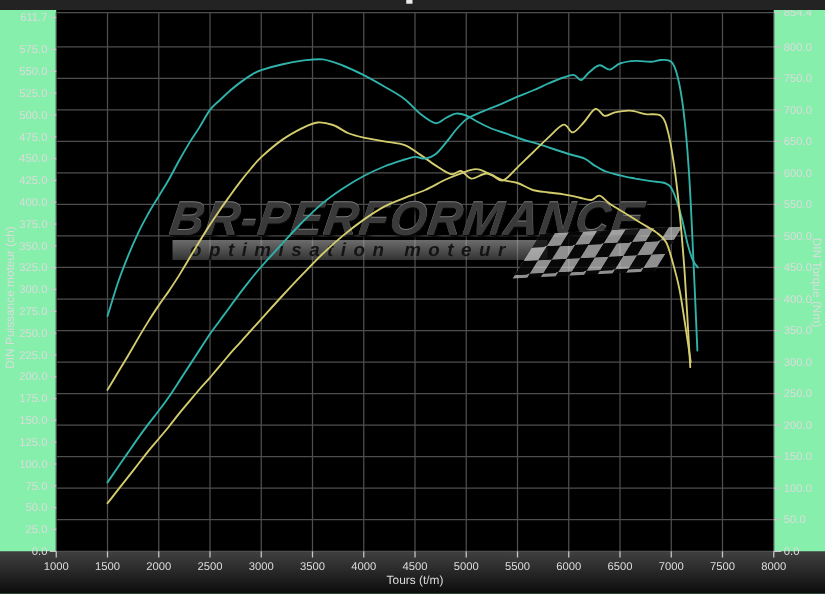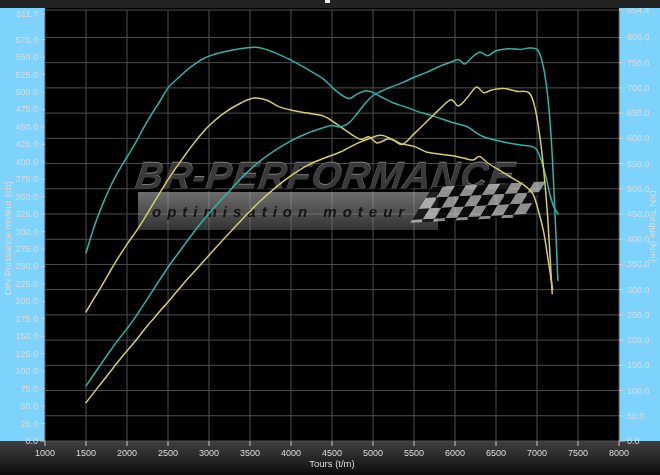--- a/index.html
+++ b/index.html
@@ -1,17 +1,17 @@
 <!DOCTYPE html>
 <html><head>
 <meta charset="utf-8">
 <style>
   html,body{margin:0;padding:0;background:#1d1d1d;width:660px;height:475px;overflow:hidden;
             font-family:"Liberation Sans",sans-serif;}
-  .screen{position:relative;width:660px;height:475px;background:#7dd3fc;}
+  .screen{position:relative;width:660px;height:475px;background:#86efac;}
 
   .top-strip{position:absolute;left:0;top:0;width:660px;height:8px;background:#232323;z-index:6;}
   .title-remnant{position:absolute;left:325px;top:0;width:5px;height:3px;background:#e9e9e9;}
 
   .plot-bg{position:absolute;left:45px;top:8px;width:574px;height:433px;background:#000;z-index:1;}
 
   .bottom-strip{position:absolute;left:0;top:441px;width:660px;height:34px;z-index:1;
                 background:linear-gradient(180deg,#404040 0%,#2b2b2b 42%,#0b0b0b 100%);}
 
   svg.layer{position:absolute;left:0;top:0;width:660px;height:475px;pointer-events:none;}
@@ -21,21 +21,21 @@
   .grid{stroke:#4e4e4e;stroke-width:1;}
   .tick{stroke:#c9c9c9;stroke-width:1;}
   .ticklabel{fill:#dcdcdc;font-size:9px;font-family:"Liberation Sans",sans-serif;}
   .axis-title{fill:#dcdcdc;font-size:9.5px;font-family:"Liberation Sans",sans-serif;}
   .curve{fill:none;stroke-width:1.5;stroke-linejoin:round;stroke-linecap:round;}
 
   .watermark{position:absolute;left:136px;top:158px;width:398px;height:64px;z-index:3;}
   .wm-title{font-style:italic;font-weight:bold;font-size:38px;line-height:36px;white-space:nowrap;
             letter-spacing:1px;transform:skewX(-8deg);text-transform:uppercase;color:#3a3a3a;
             text-shadow:0 -1px 0 #7d7d7d, 1px 1px 0 #0a0a0a, 3px 3px 4px #000;}
-  .wm-band{position:absolute;left:2px;top:34px;width:300px;height:38px;display:flex;align-items:center;
+  .wm-band{position:absolute;left:2px;top:34px;width:300px;height:16px;display:flex;align-items:center;
            background:linear-gradient(180deg,rgba(180,180,180,.60),rgba(112,112,112,.46));}
   .wm-sub{font-style:italic;font-weight:bold;font-size:15px;letter-spacing:6px;color:#141414;
           padding-left:14px;white-space:nowrap;}
   .wm-flag{position:absolute;left:287px;top:26px;width:110px;height:36px;opacity:.82;
            transform:skewX(-34deg) rotate(-3deg);
            background-image:conic-gradient(rgba(205,205,205,.85) 25%, rgba(10,10,10,.92) 0 50%,
                               rgba(205,205,205,.85) 0 75%, rgba(10,10,10,.92) 0);
            background-size:22px 22px;}
 </style>
 </head>

